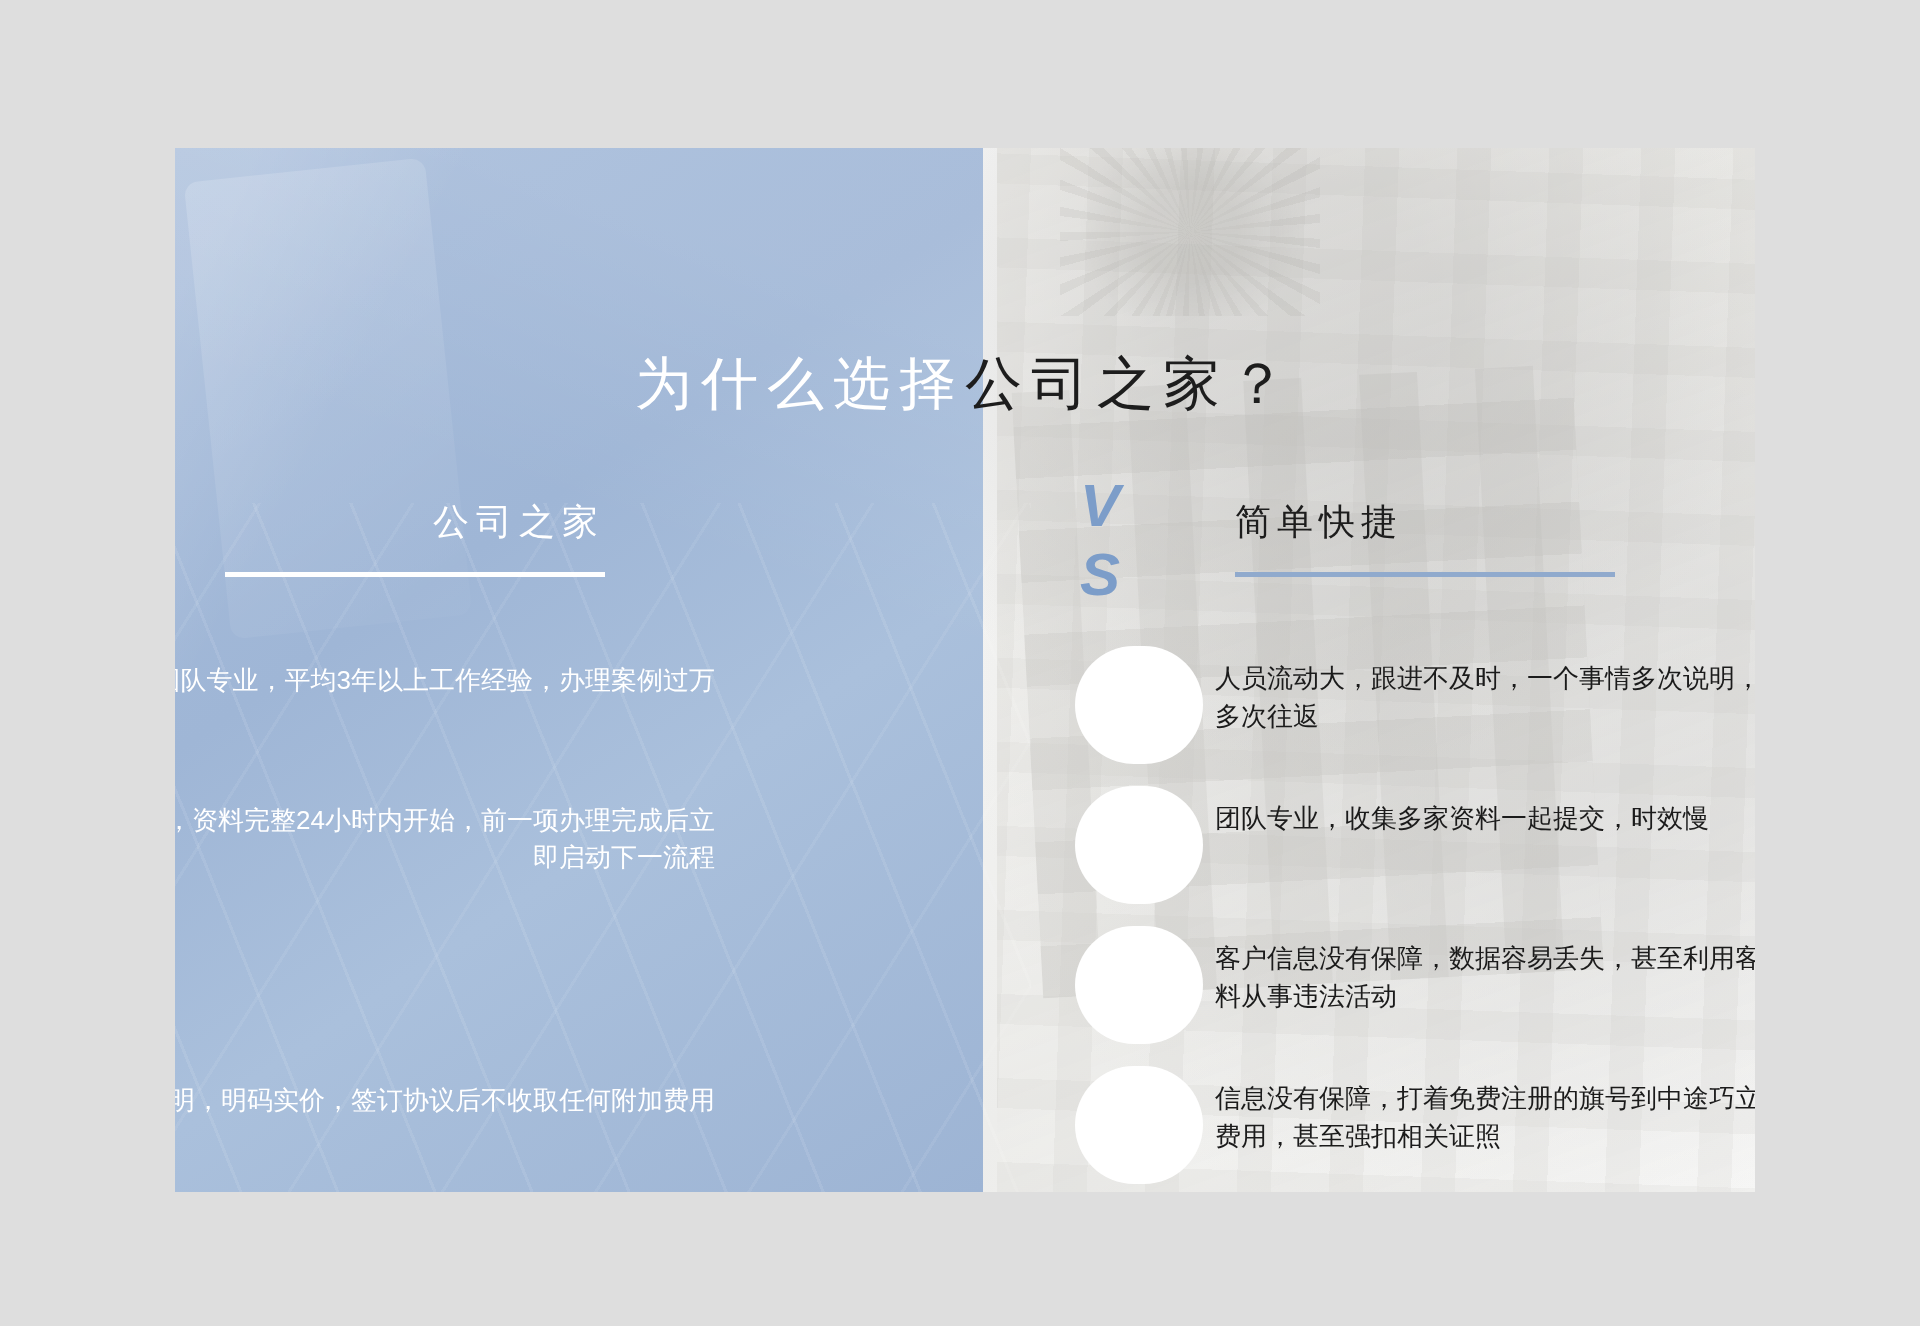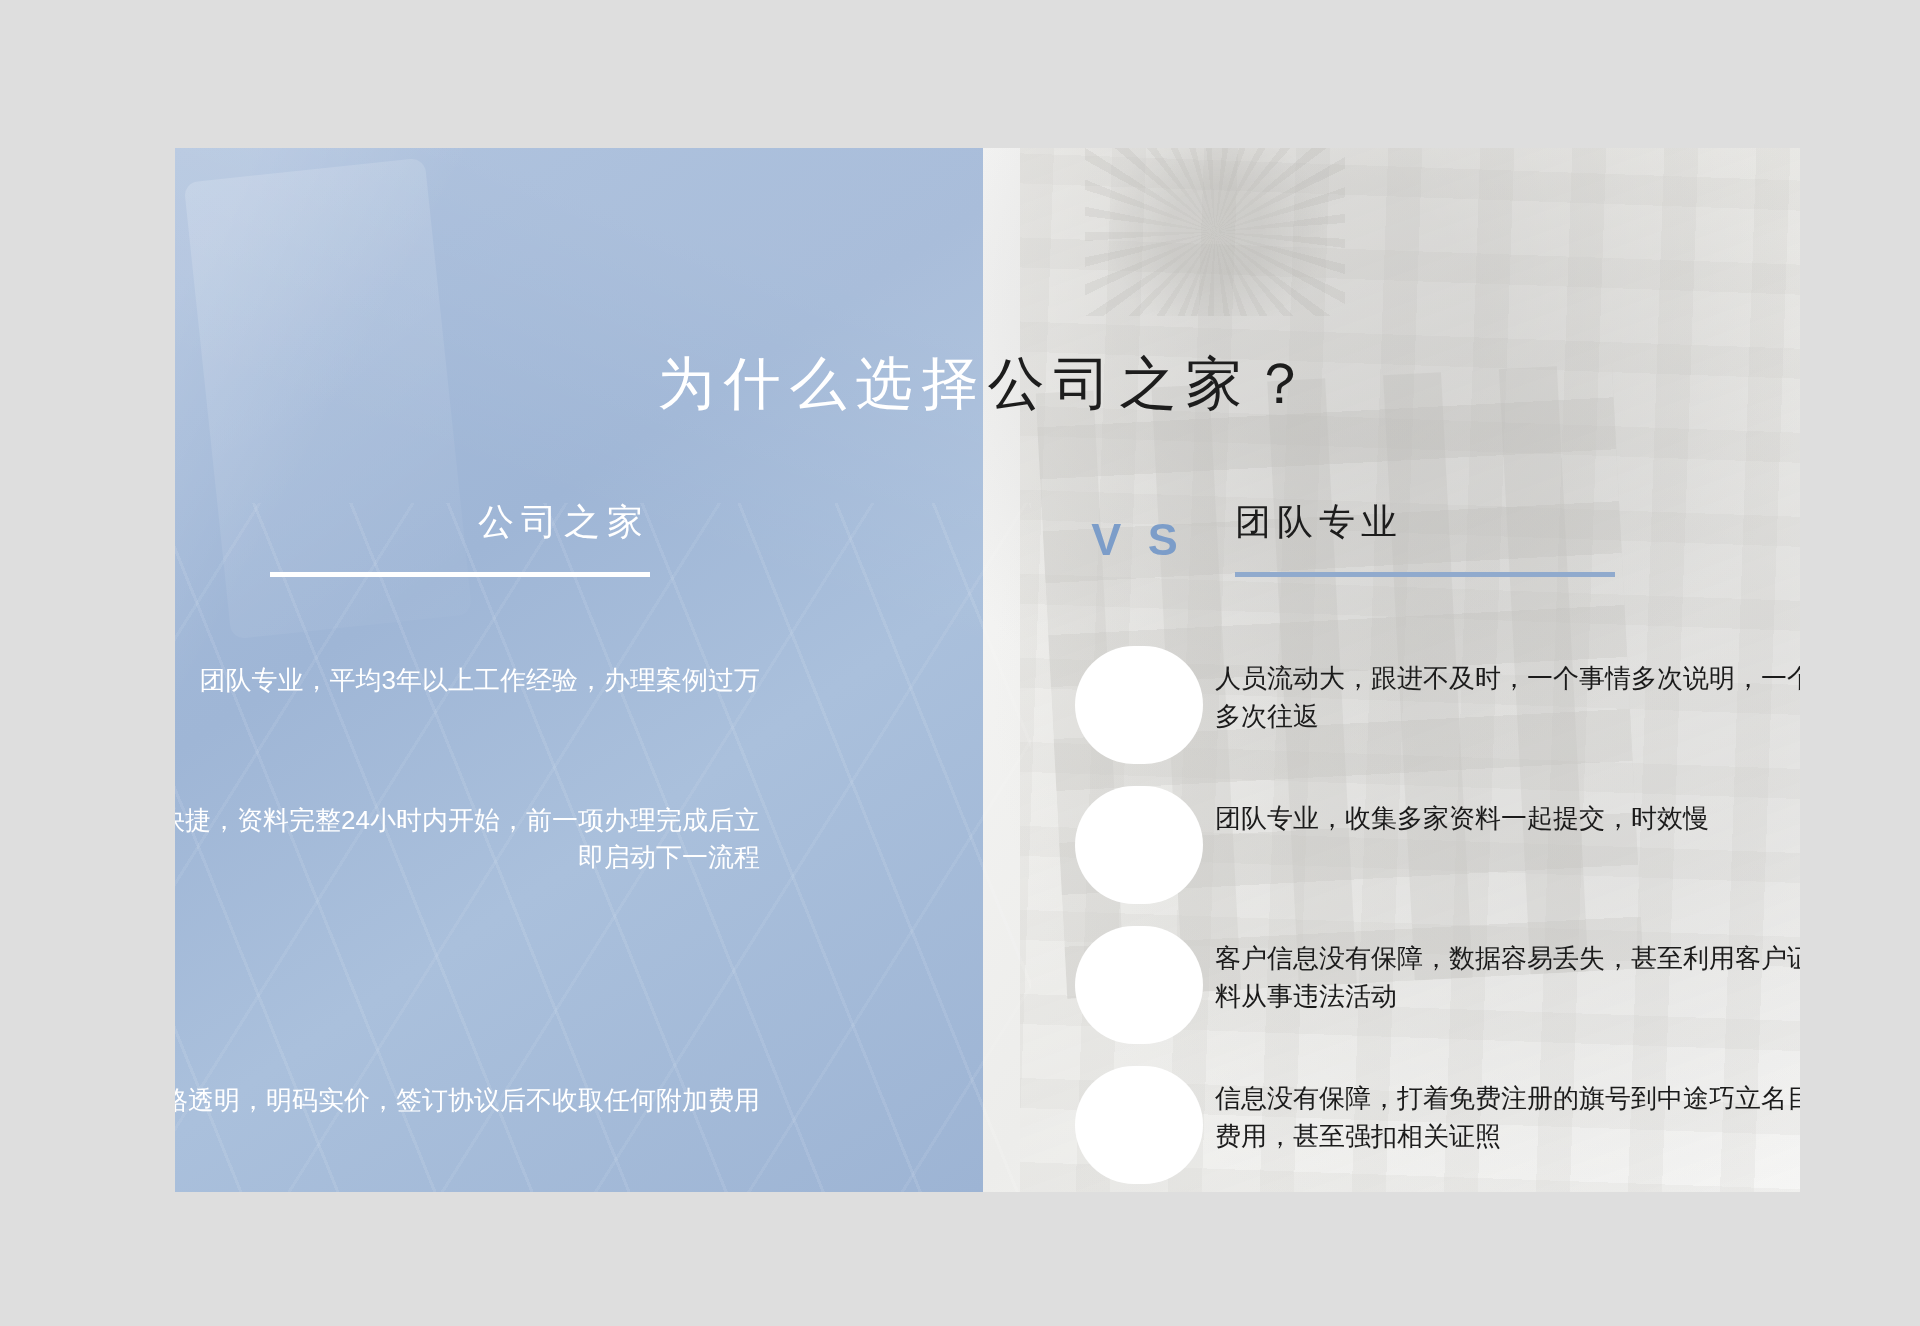--- a/index.html
+++ b/index.html
@@ -22,21 +22,20 @@
 
   
   .panel {
     position: absolute;
     left: 175px;
     top: 148px;
     width: 1580px;
     height: 1044px;
     overflow: hidden;
     background: #ffffff;
-    padding-left: 45px;
   }
 
   
   .right-bg {
     position: absolute;
     inset: 0;
     background:
       radial-gradient(circle at 72% 16%, rgba(196,196,196,0.55) 0 9%, rgba(255,255,255,0) 32%),
       radial-gradient(circle at 88% 52%, rgba(205,205,205,0.45) 0 12%, rgba(255,255,255,0) 40%),
       linear-gradient(128deg, #ffffff 0%, #f6f6f5 40%, #ededeb 66%, #f9f9f8 100%);
@@ -172,23 +171,24 @@
   .vs-badge {
     position: absolute;
     left: 905px;
     top: 0px;
     width: 116px;
     height: 92px;
     display: flex;
     align-items: center;
     justify-content: center;
     color: #7c9dc9;
-    font-size: 45px;
+    font-size: 60px;
     font-weight: bold;
     letter-spacing: 7px;
+    font-style: italic;
   }
   .vs-right-label {
     position: absolute;
     left: 1060px;
     top: 4px;
     width: 420px;
     color: #1d1d1d;
     font-size: 36px;
     letter-spacing: 6px;
     white-space: nowrap;
@@ -273,21 +273,21 @@
     <div class="wedge"></div>
 
     <div class="title">
       <span class="t-light">为什么选择</span><span class="t-dark">公司之家？</span>
     </div>
 
     <div class="vs-row">
       <div class="vs-left-label">公司之家</div>
       <div class="vs-left-underline"></div>
       <div class="vs-badge">V S</div>
-      <div class="vs-right-label">团队专业</div>
+      <div class="vs-right-label">简单快捷</div>
       <div class="vs-right-underline"></div>
     </div>
 
     <div class="rows">
 
       <div class="row">
         <div class="pill"></div>
         <div class="row-left">团队专业，平均3年以上工作经验，办理案例过万</div>
         <div class="row-mid">
           <span>专 业</span>

